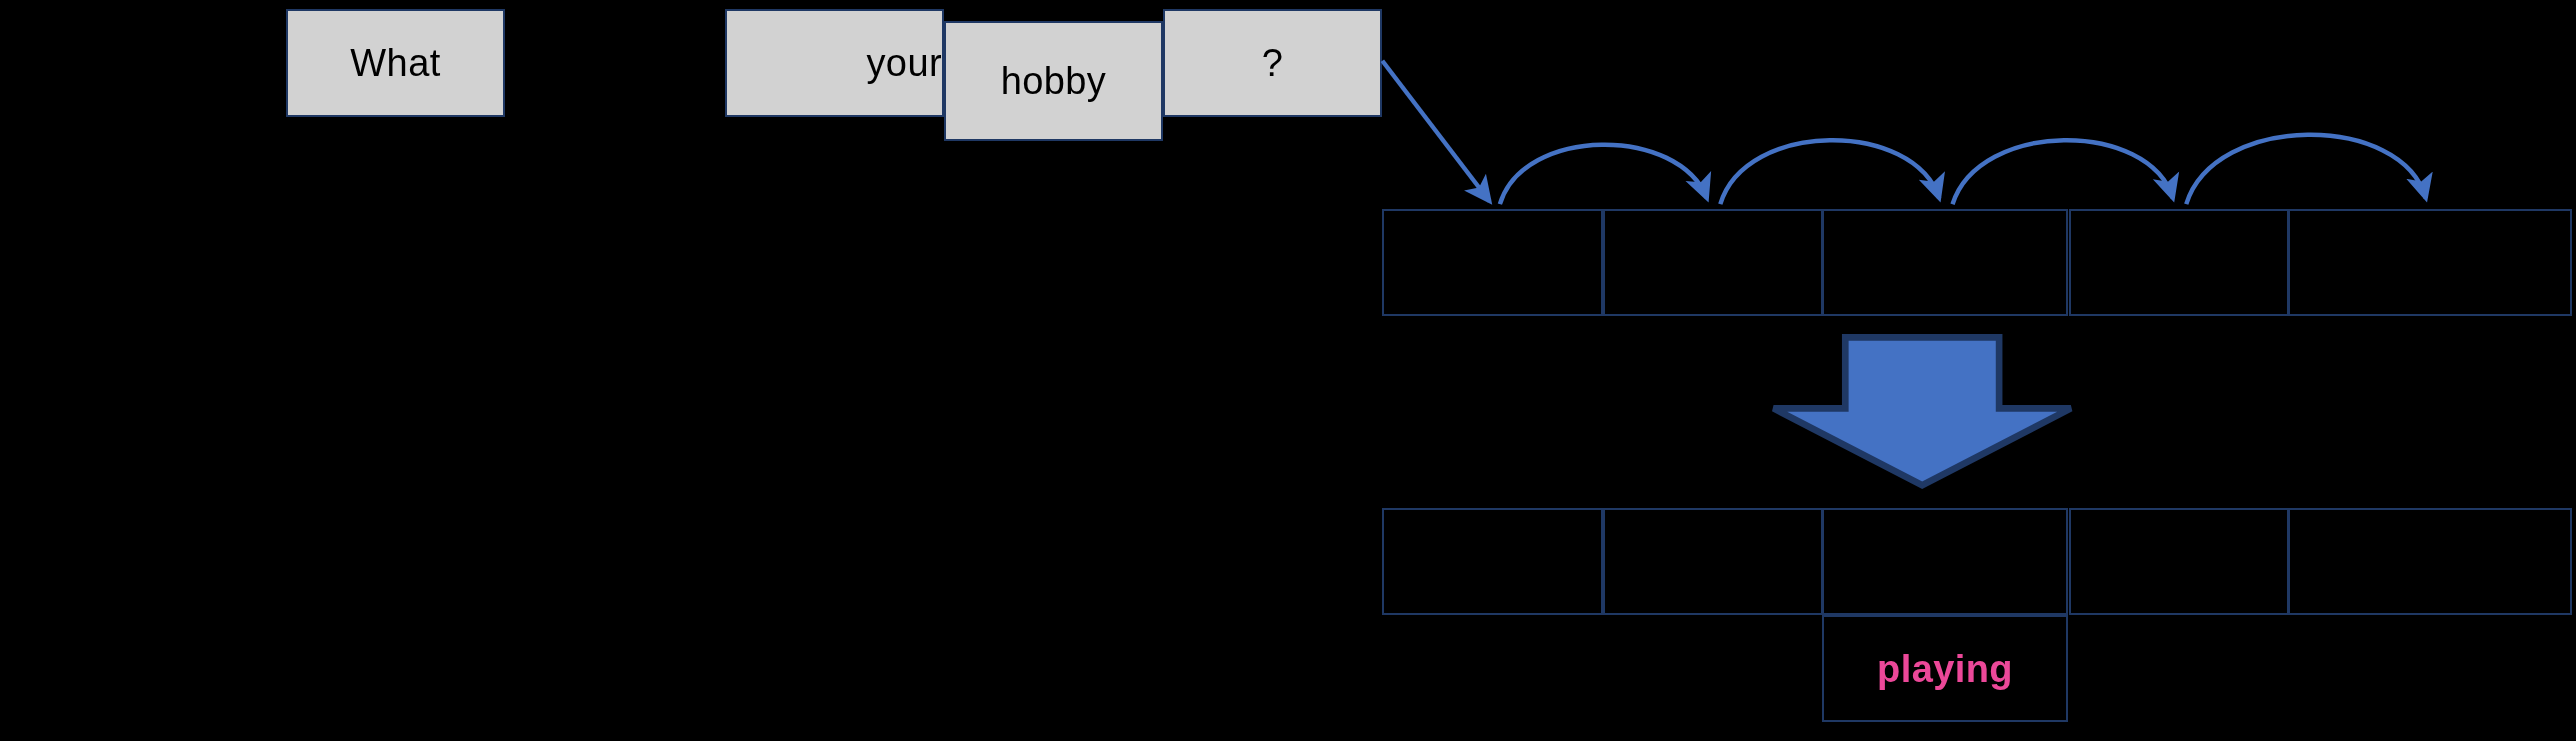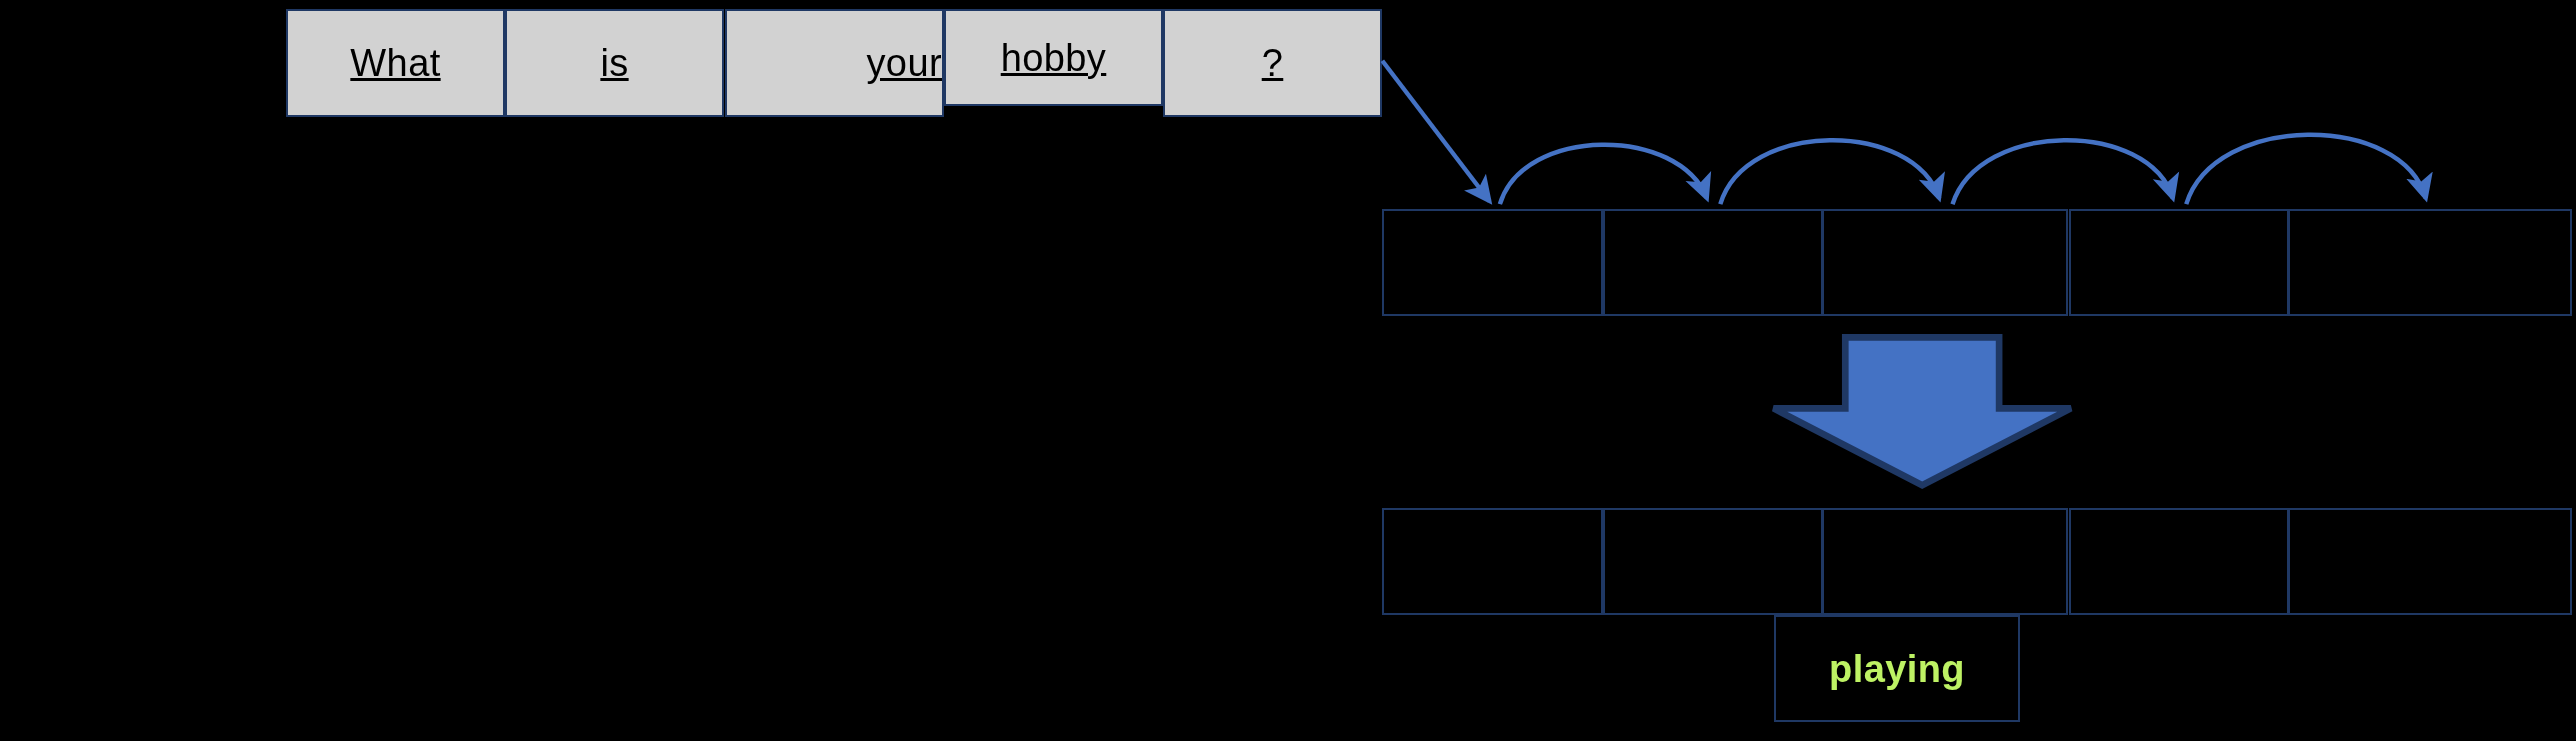--- a/index.html
+++ b/index.html
@@ -28,21 +28,20 @@
     font-size: 38px;
     line-height: 1;
     letter-spacing: 0.4px;
   }
 
   
   .cell.source {
     background: #D2D2D2;
     color: #000000;
     border-width: 2.2px;
-    text-decoration: underline;
   }
 
   
   .cell.target {
     background: transparent;
     color: #FFFFFF;
     border-width: 2.2px;
   }
 
   
@@ -60,21 +59,21 @@
     width: 2576px;
     height: 742px;
     pointer-events: none;
   }
 </style>
 </head>
 <body>
 
 <div id="stage">
 
-  <div class="cell target predicted" id="prediction-cell" style="left: 1774px; top: 615px; width: 246px; height: 107px; color: #bef264;">
+  <div class="cell target predicted" id="prediction-cell" style="left: 1822px; top: 615px; width: 246px; height: 107px; color: #ec4899;">
     <span>playing</span>
   </div>
 
   <svg id="arrow-layer" viewBox="0 0 3483 1003" style="z-index: 5;">
     <defs>
       <marker id="arrowhead-blue" markerWidth="7" markerHeight="7" refX="5.4" refY="3.5" orient="auto" markerUnits="strokeWidth">
         <path d="M0,0.4 L6.4,3.5 L0,6.6 L1.5,3.5 Z" fill="#4472C4"></path>
       </marker>
     </defs>
 
@@ -84,27 +83,24 @@
     <path id="arc-2" d="M 2326 276 C 2360 162, 2588 162, 2622 268" fill="none" stroke="#4472C4" stroke-width="6" marker-end="url(#arrowhead-blue)"></path>
     <path id="arc-3" d="M 2640 276 C 2676 162, 2906 162, 2938 268" fill="none" stroke="#4472C4" stroke-width="6" marker-end="url(#arrowhead-blue)"></path>
     <path id="arc-4" d="M 2956 276 C 2994 152, 3248 152, 3280 268" fill="none" stroke="#4472C4" stroke-width="6" marker-end="url(#arrowhead-blue)"></path>
 
     <polygon id="block-arrow" points="2495,456 2703,456 2703,552 2800,552 2599,656 2398,552 2495,552" fill="#4472C4" stroke="#1F3864" stroke-width="9" stroke-linejoin="miter"></polygon>
   </svg>
 
 <div class="cell source" style="left: 286px; top: 9px; width: 219px; height: 108px;">
       <span>What</span>
     </div>
-    <div class="cell source" style="left: 505px; top: 9px; width: 219px; height: 108px;">
-      <span>is</span>
-    </div>
     <div class="cell source" style="left: 725px; top: 9px; width: 219px; height: 108px; justify-content: flex-end;">
       <span>your</span>
     </div>
-    <div class="cell source" style="left: 944px; top: 9px; width: 219px; height: 97px;">
+    <div class="cell source" style="left: 944px; top: 21px; width: 219px; height: 120px;">
       <span>hobby</span>
     </div>
     <div class="cell source" style="left: 1163px; top: 9px; width: 219px; height: 108px;">
       <span>?</span>
     </div>
     <div class="cell target" style="left: 1382px; top: 209px; width: 221px; height: 107px;"></div>
     <div class="cell target" style="left: 1603px; top: 209px; width: 220px; height: 107px;"></div>
     <div class="cell target" style="left: 1822px; top: 209px; width: 246px; height: 107px;"></div>
     <div class="cell target" style="left: 2069px; top: 209px; width: 220px; height: 107px;"></div>
     <div class="cell target" style="left: 2288px; top: 209px; width: 284px; height: 107px;"></div>

